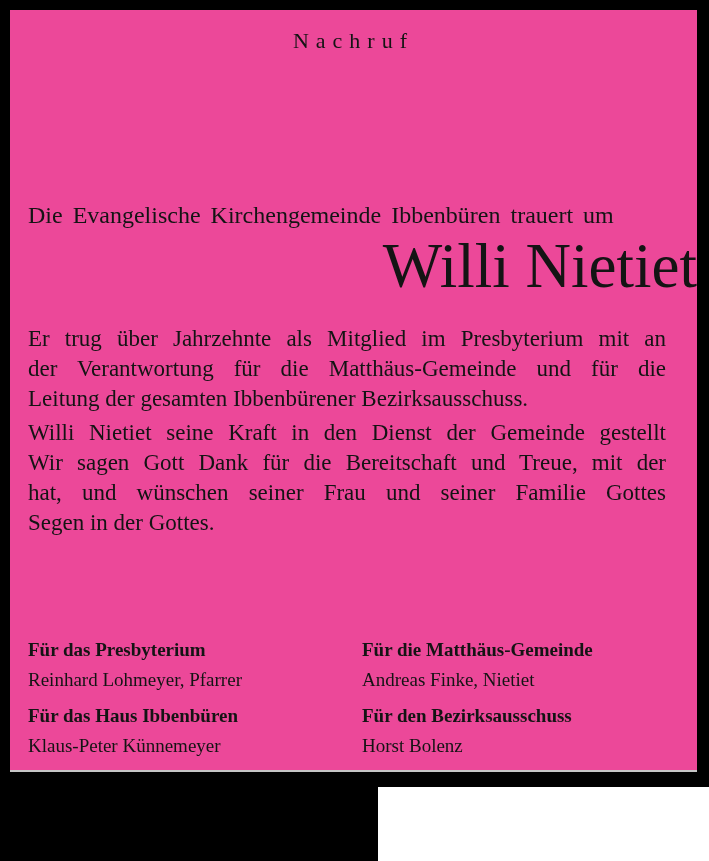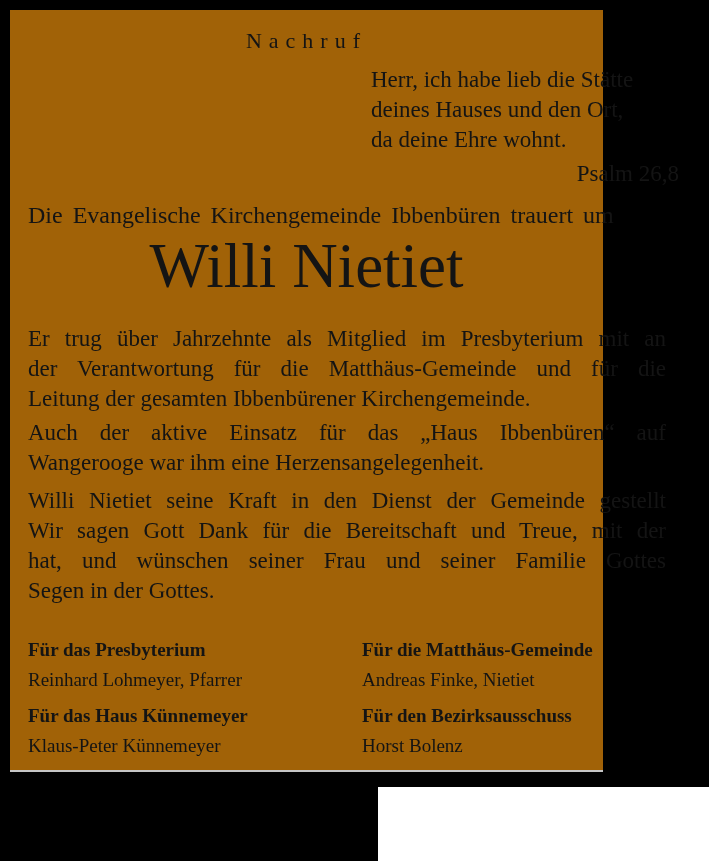--- a/index.html
+++ b/index.html
@@ -4,42 +4,42 @@
 <style>
   html,body{margin:0;padding:0;}
   body{
     width:709px;height:861px;position:relative;overflow:hidden;
     background:#000;
     font-family:"Liberation Serif","DejaVu Serif",serif;
     color:#141414;
   }
   .stage{position:absolute;inset:0;}
   .card{
-    position:absolute;left:10px;top:10px;width:593px;height:762px;
-    background:#a16207;
+    position:absolute;left:10px;top:10px;width:687px;height:762px;
+    background:#ec4899;
     border-bottom:2px solid #c6c6c6;
     box-sizing:border-box;
   }
   .kicker{
     position:absolute;top:18px;left:0;right:0;
     text-align:center;font-size:22px;letter-spacing:7px;
   }
   .scripture{
     position:absolute;top:55px;left:361px;width:308px;
     font-size:23px;line-height:30px;
   }
   .scripture .s-line{white-space:nowrap;}
   .attribution{text-align:right;margin-top:4px;}
   .intro{
     position:absolute;top:192px;left:18px;right:15px;
     font-size:24px;word-spacing:4px;white-space:nowrap;
   }
   .name{
     position:absolute;top:222px;left:0;right:0;margin:0;
-    text-align:center;font-size:63px;font-weight:normal;line-height:1.1;
+    text-align:right;font-size:63px;font-weight:normal;line-height:1.1;
   }
   .body-text{
     position:absolute;top:314px;left:18px;width:654px;
     font-size:23px;line-height:30px;
   }
   .para{margin:0 16px 4px 0;}
   .para.gap{margin-bottom:8px;}
   .jline{text-align:justify;text-align-last:justify;}
   .jline.last{text-align-last:left;}
   .signatures{
@@ -57,57 +57,47 @@
 </style>
 </head>
 <body>
 
 <div class="stage">
 
   <section class="card">
 
     <div class="kicker">Nachruf</div>
 
-    <div class="scripture">
-      <div class="s-line">Herr, ich habe lieb die Stätte</div>
-      <div class="s-line">deines Hauses und den Ort,</div>
-      <div class="s-line">da deine Ehre wohnt.</div>
-      <div class="attribution">Psalm 26,8</div>
-    </div>
 
     <div class="intro">Die Evangelische Kirchengemeinde Ibbenbüren trauert um</div>
 
     <h1 class="name">Willi Nietiet</h1>
 
     <div class="body-text">
       <p class="para">
         <span class="jline" style="display:block">Er trug über Jahrzehnte als Mitglied im Presbyterium mit an</span>
         <span class="jline" style="display:block">der Verantwortung für die Matthäus-Gemeinde und für die</span>
-        <span class="jline last" style="display:block">Leitung der gesamten Ibbenbürener Kirchengemeinde.</span>
-      </p>
-      <p class="para gap">
-        <span class="jline" style="display:block">Auch der aktive Einsatz für das „Haus Ibbenbüren“ auf</span>
-        <span class="jline last" style="display:block">Wangerooge war ihm eine Herzensangelegenheit.</span>
+        <span class="jline last" style="display:block">Leitung der gesamten Ibbenbürener Bezirksausschuss.</span>
       </p>
       <p class="para">
         <span class="jline" style="display:block">Willi Nietiet seine Kraft in den Dienst der Gemeinde gestellt</span>
         <span class="jline" style="display:block">Wir sagen Gott Dank für die Bereitschaft und Treue, mit der</span>
         <span class="jline" style="display:block">hat, und wünschen seiner Frau und seiner Familie Gottes</span>
         <span class="jline last" style="display:block">Segen in der Gottes.</span>
       </p>
     </div>
 
     <div class="signatures">
       <div class="sig-col">
         <div class="sig-entry">
           <div class="sig-role">Für das Presbyterium</div>
           <div class="sig-name">Reinhard Lohmeyer, Pfarrer</div>
         </div>
         <div class="sig-entry">
-          <div class="sig-role">Für das Haus Künnemeyer</div>
+          <div class="sig-role">Für das Haus Ibbenbüren</div>
           <div class="sig-name">Klaus-Peter Künnemeyer</div>
         </div>
       </div>
       <div class="sig-col">
         <div class="sig-entry">
           <div class="sig-role">Für die Matthäus-Gemeinde</div>
           <div class="sig-name">Andreas Finke, Nietiet</div>
         </div>
         <div class="sig-entry">
           <div class="sig-role">Für den Bezirksausschuss</div>

